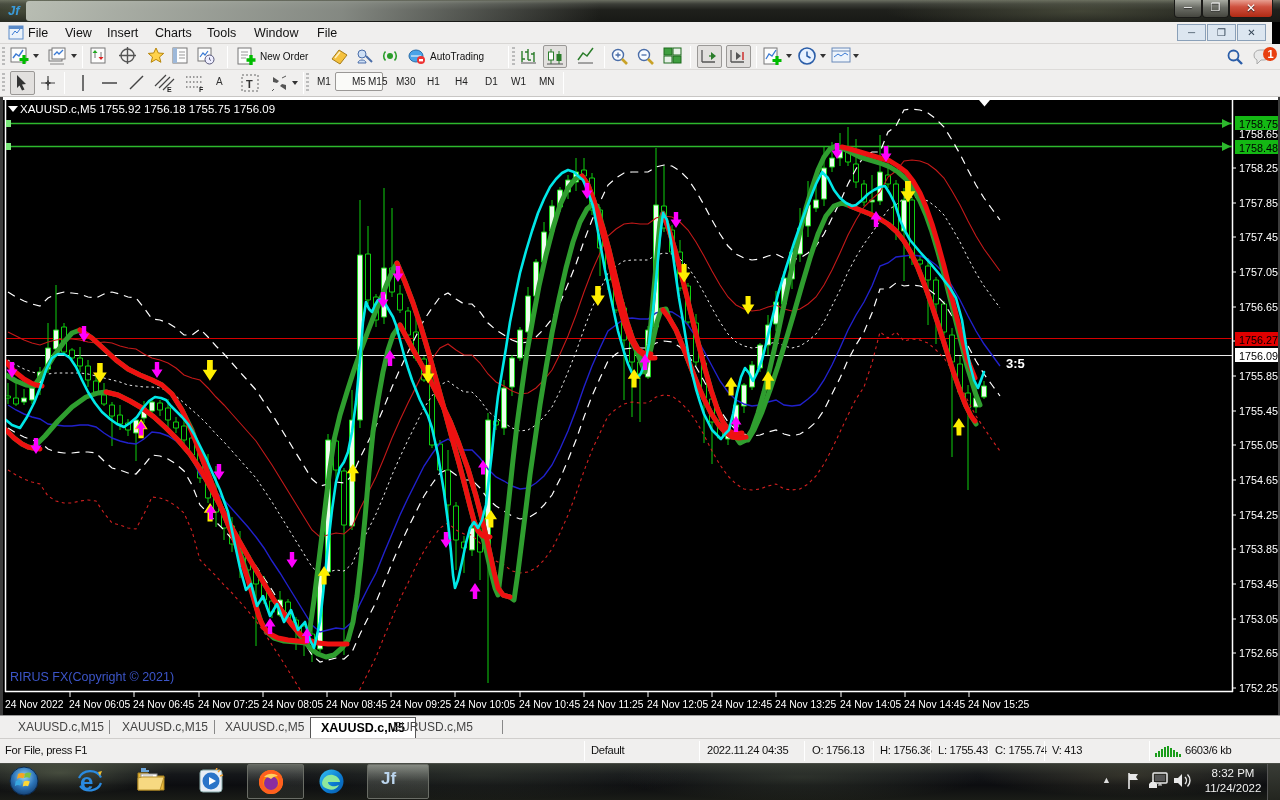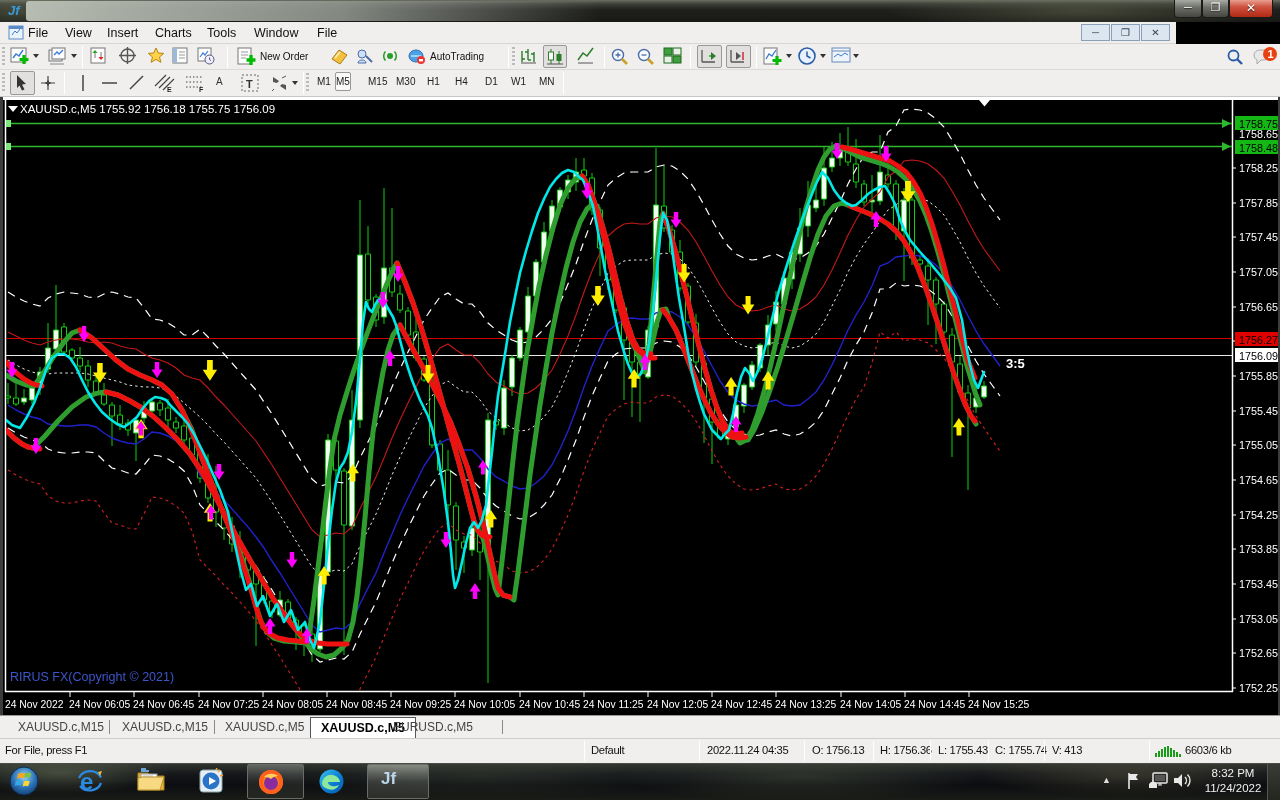--- a/index.html
+++ b/index.html
@@ -5,31 +5,31 @@
 #page {position:relative;width:1280px;height:800px}
 #titlebar {position:absolute;left:0;top:0;width:1280px;height:22px;background:radial-gradient(ellipse 120px 26px at 20px 11px,rgba(105,115,85,.5),rgba(0,0,0,0) 75%),radial-gradient(ellipse 260px 26px at 1080px 11px,rgba(110,115,88,.45),rgba(0,0,0,0) 75%),linear-gradient(180deg,#6b6f62 0%,#3c3e38 18%,#1f201c 45%,#181916 100%)}
 #titleglass {position:absolute;left:26px;top:1px;width:575px;height:20px;background:linear-gradient(90deg,rgba(190,195,185,.95),rgba(150,155,148,.85) 55%,rgba(80,82,78,0));border-radius:3px}
 #titletext {position:absolute;left:47px;top:3px;font-size:13px;color:#fff;text-shadow:0 1px 2px #000,0 0 3px #000}
 .jf {position:absolute;left:8px;top:3px;font-size:13px;font-weight:bold;color:#3a9ad9;font-style:italic}
 .wbtn {position:absolute;top:0;height:18px;border:1px solid #1a1a18;border-top:none;border-radius:0 0 4px 4px}
 #bmin {left:1174px;width:28px;background:linear-gradient(180deg,#a8aba2,#6b6d66 45%,#45463f)}
 #bmax {left:1202px;width:27px;background:linear-gradient(180deg,#a8aba2,#6b6d66 45%,#45463f)}
 #bclose {left:1229px;width:44px;background:linear-gradient(180deg,#e8a092,#cf5240 40%,#b02a14)}
 .wbtn span {position:absolute;left:0;right:0;top:1px;text-align:center;color:#fff;font-size:11px;text-shadow:0 1px 1px #222}
-#menubar {position:absolute;left:0;top:22px;width:1176px;height:22px;background:#f0efee;border-bottom:1px solid #d8d6d4}
+#menubar {position:absolute;left:0;top:22px;width:1272px;height:22px;background:#f0efee;border-bottom:1px solid #d8d6d4}
 .menu {position:absolute;top:4px;font-size:12.5px;color:#111}
 #toolbar1 {position:absolute;left:0;top:44px;width:1280px;height:26px;background:#f0efee;border-bottom:1px solid #dddbd9}
 #toolbar2 {position:absolute;left:0;top:70px;width:1280px;height:27px;background:#f0efee;border-bottom:1px solid #c8c6c4}
 .vsep {position:absolute;width:1px;height:22px;background:#c5c3c1;border-right:1px solid #fff}
 .grip {position:absolute;width:3px;height:20px;background:repeating-linear-gradient(180deg,#bbb 0 2px,#f0efee 2px 4px)}
 .dd {position:absolute;width:0;height:0;border-left:3.5px solid transparent;border-right:3.5px solid transparent;border-top:4px solid #333}
 .tbtxt {position:absolute;font-size:10px;color:#111}
 .pressed {position:absolute;border:1px solid #9a9896;background:#e2e0de;border-radius:2px}
 .tf {position:absolute;top:76px;font-size:10px;color:#222}
-.tfact {border:1px solid #9a9896;background:#fafaf8;padding:3px 0;top:72px;margin-left:-4px;border-radius:2px}
+.tfact {border:1px solid #9a9896;background:#fafaf8;padding:3px 16px;top:72px;margin-left:-4px;border-radius:2px}
 #mdibtns {position:absolute;right:6px;top:2px}
 .mdib {display:inline-block;width:29px;height:17px;background:#dce6f0;border:1px solid #8aa0b8;margin-left:1px;text-align:center;line-height:15px;font-size:10px;color:#345;vertical-align:top}
 #tabbar {position:absolute;left:0;top:715px;width:1280px;height:23px;background:#f0efee;border-top:1px solid #999}
 .tab {position:absolute;top:4px;font-size:12px;color:#444}
 .tabsep {position:absolute;top:4px;width:1px;height:14px;background:#888}
 .tabact {position:absolute;top:1px;font-size:12.5px;font-weight:bold;color:#000;background:#fff;border:1px solid #555;border-bottom:none;padding:3px 10px 4px 10px}
 #statusbar {position:absolute;left:0;top:738px;width:1280px;height:25px;background:#f0efee;border-top:1px solid #d0cecc}
 .st {position:absolute;top:5px;font-size:11.2px;color:#111;letter-spacing:-0.3px}
 .stsep {position:absolute;top:2px;width:1px;height:20px;background:#c5c3c1;border-right:1px solid #fff}
 #taskbar {position:absolute;left:0;top:763px;width:1280px;height:37px;background:radial-gradient(ellipse 160px 30px at 60px 10px,rgba(115,125,95,.5),rgba(0,0,0,0) 70%),radial-gradient(ellipse 300px 34px at 480px 12px,rgba(90,100,78,.28),rgba(0,0,0,0) 70%),radial-gradient(ellipse 260px 34px at 800px 14px,rgba(100,110,85,.32),rgba(0,0,0,0) 70%),radial-gradient(ellipse 220px 30px at 1130px 12px,rgba(105,100,72,.38),rgba(0,0,0,0) 70%),linear-gradient(180deg,#333731 0%,#15171a 30%,#0c0d10 60%,#1a1c17 100%)}

